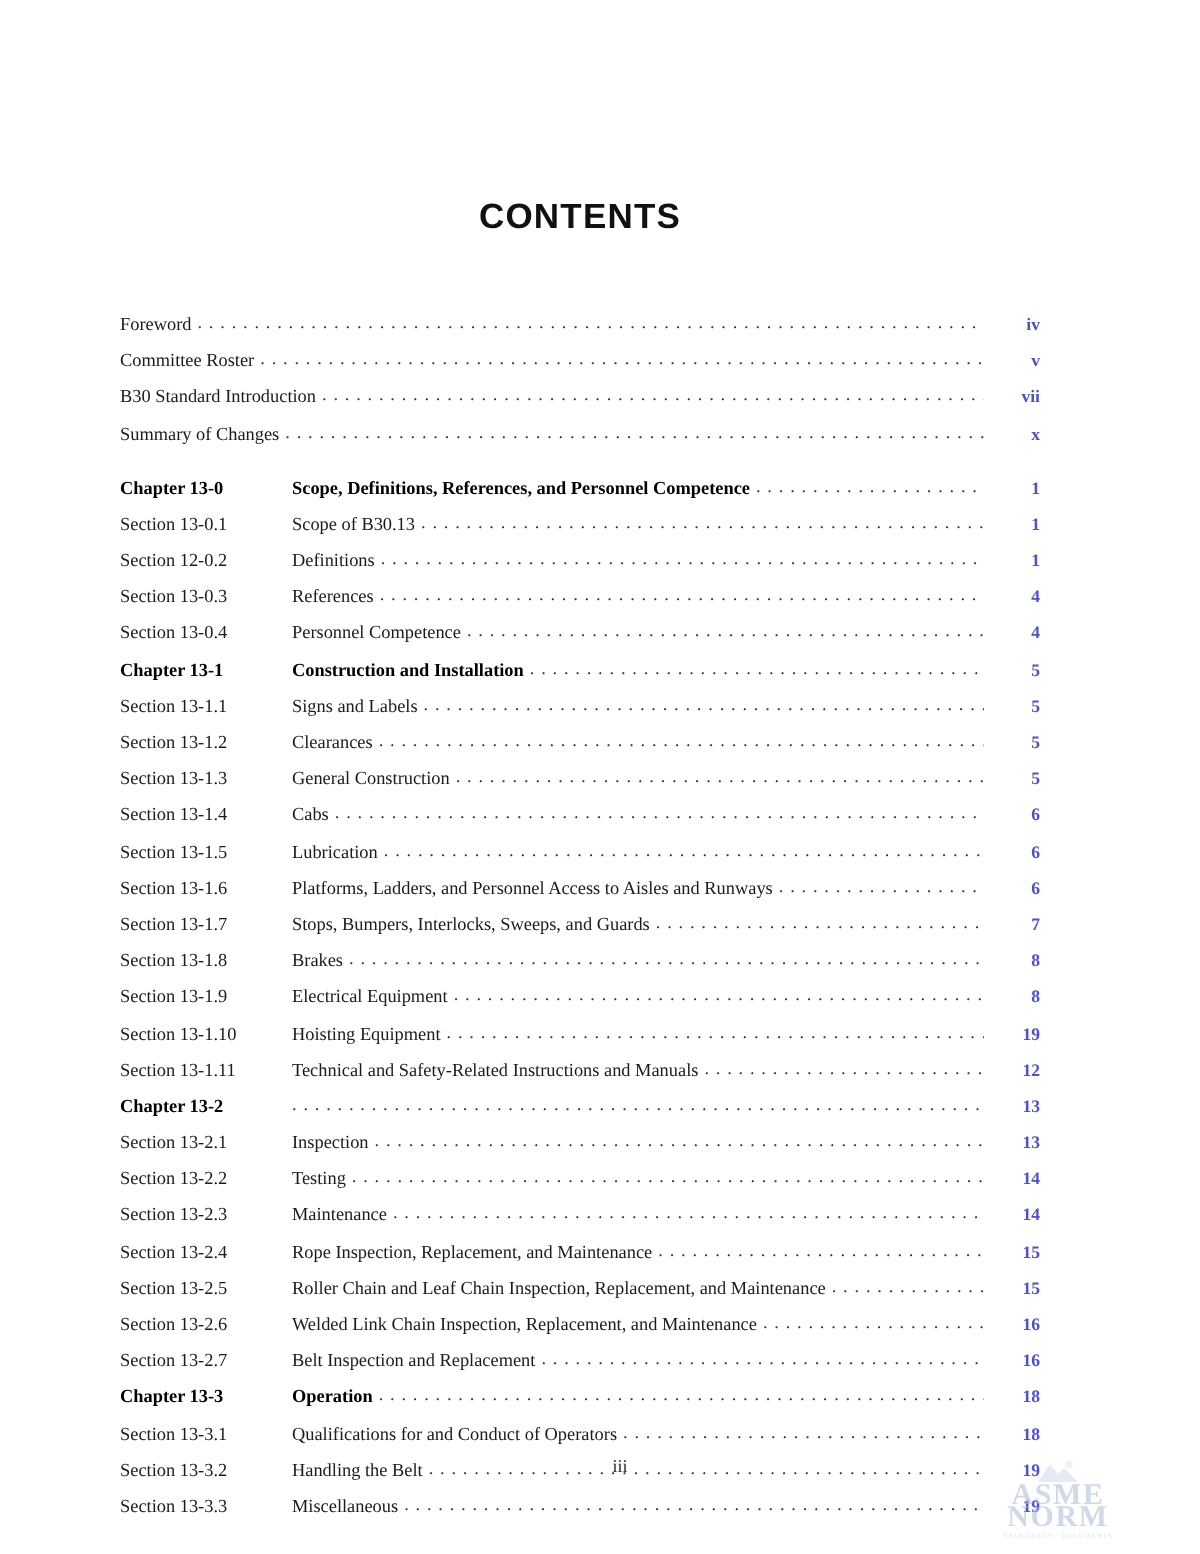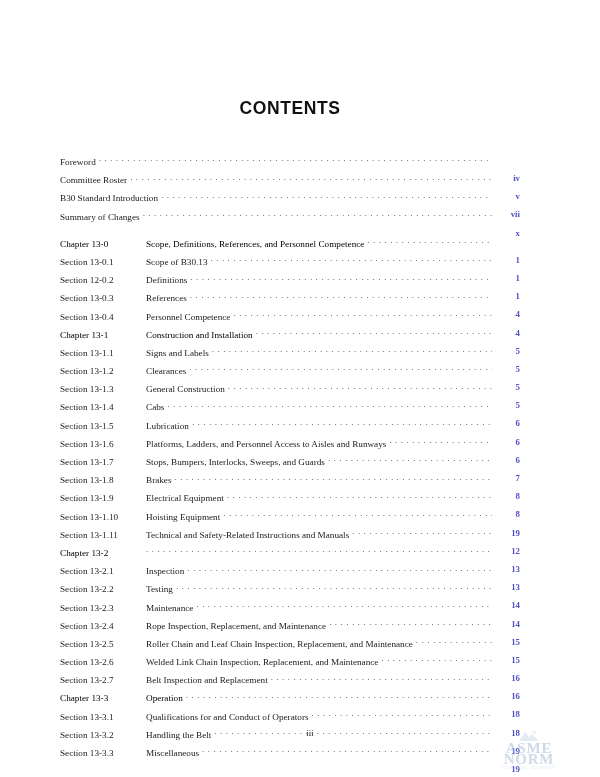--- a/index.html
+++ b/index.html
@@ -35,21 +35,21 @@
     padding-top: 98px;
   }
 
   .toc-body {
     margin-top: 34px;
   }
 
   
   .row {
     display: flex;
-    align-items: center;
+    align-items: flex-end;
     font-size: 9.2px;
     line-height: 18.2px;
     height: 18.2px;
     color: #1b1b1b;
     white-space: nowrap;
   }
 
   .col-label {
     flex: 0 0 86px;
     width: 86px;
@@ -92,21 +92,21 @@
     width: 26px;
     text-align: right;
     color: #5050c8;
     font-weight: bold;
     font-size: 8.8px;
     margin-top: 32px;
   }
 
   .row.bold .col-label,
   .row.bold .col-title {
-    font-weight: normal;
+    font-weight: bold;
     color: #000000;
   }
   .row.bold .leader::after {
     color: #3a3a3a;
   }
 
   .spacer-sm { height: 9px; }
   .spacer-md { height: 20px; }
 
   .folio {

